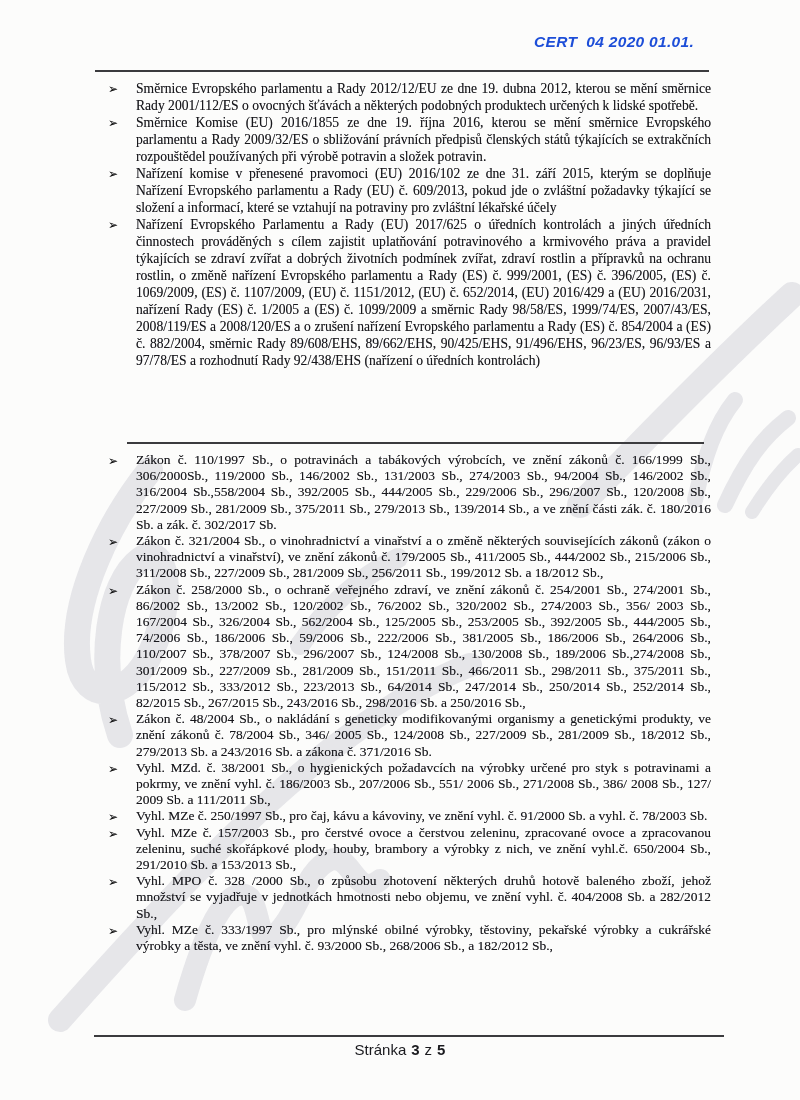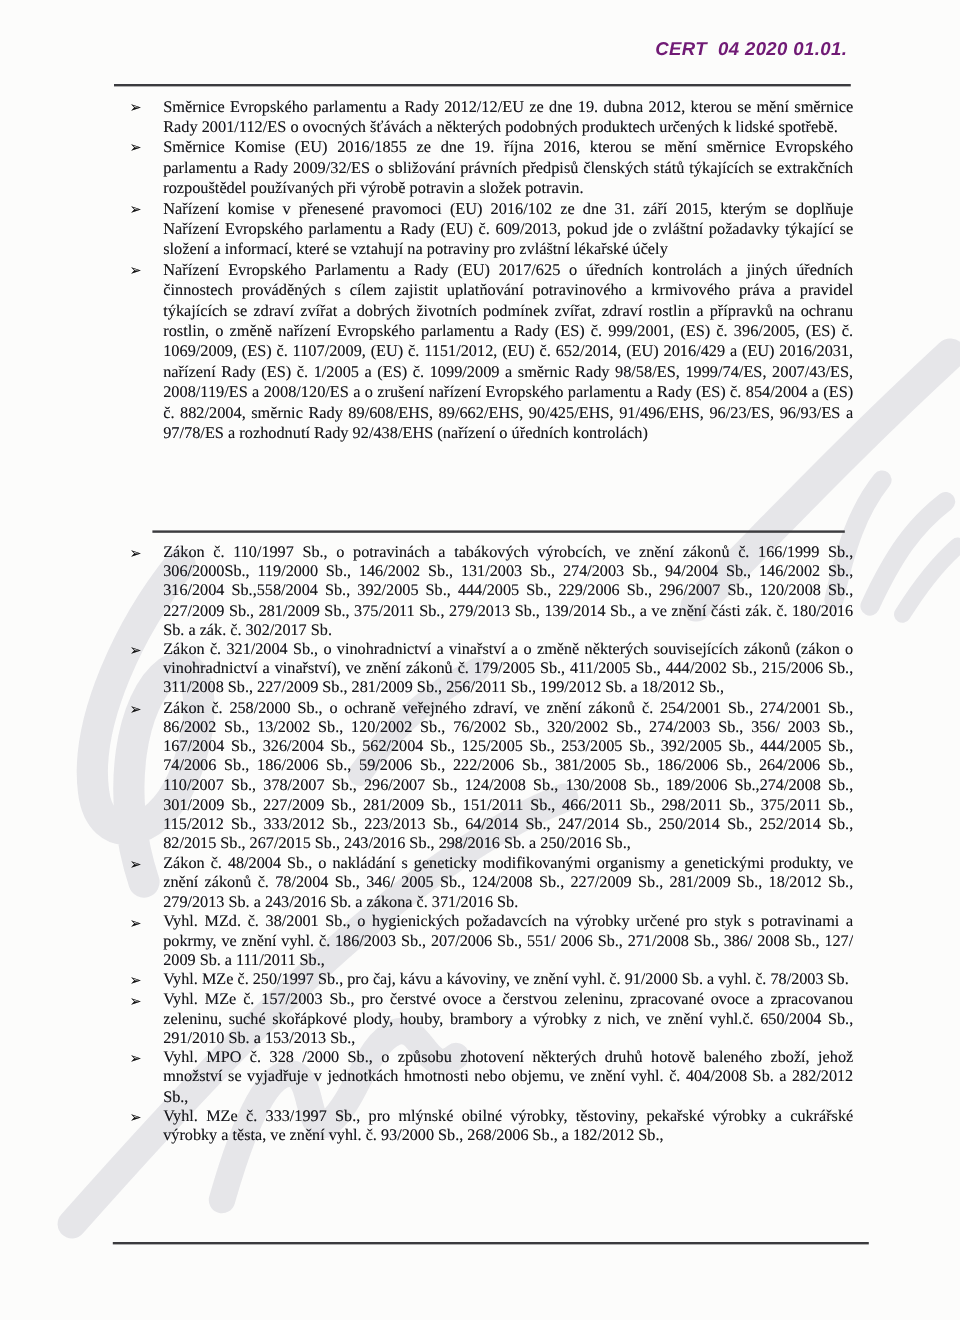--- a/index.html
+++ b/index.html
@@ -7,24 +7,24 @@
     position:relative;
     width:800px;height:1100px;
     margin:0 auto;
     background:#fcfcfb;
     overflow:hidden;
     font-family:"Liberation Serif","DejaVu Serif",serif;
     color:#17171c;
   }
   .watermark{position:absolute;left:0;top:0;z-index:0;}
   .doc-code{
-    position:absolute;top:33px;right:94px;z-index:2;
+    position:absolute;top:33px;right:106px;z-index:2;
     font-family:"Liberation Sans","DejaVu Sans",sans-serif;
     font-style:italic;font-weight:600;font-size:15.5px;
-    letter-spacing:.3px;color:#701a75;white-space:pre;
+    letter-spacing:.3px;color:#1d4ed8;white-space:pre;
   }
   .rule{position:absolute;height:2px;background:#3b3b3e;z-index:2;}
   .rule-top{left:95px;top:70px;width:614px;}
   .rule-mid{left:127px;top:442px;width:577px;}
   .rule-foot{left:94px;top:1035px;width:630px;}
   .law-list{
     position:absolute;left:109px;width:602px;z-index:1;
     text-align:justify;
     text-shadow:0 0 .5px rgba(20,20,25,.45);
   }
@@ -80,14 +80,20 @@
       <div class="law-item"><span class="bullet">➢</span><span><b>Zákon č. 321/2004 Sb., o vinohradnictví a vinařství</b><span> a o změně některých souvisejících zákonů (zákon o vinohradnictví a vinařství), ve znění zákonů č. 179/2005 Sb., 411/2005 Sb., 444/2002 Sb., 215/2006 Sb., 311/2008 Sb., 227/2009 Sb., 281/2009 Sb., 256/2011 Sb., 199/2012 Sb. a 18/2012 Sb.,</span></span></div>
       <div class="law-item"><span class="bullet">➢</span><span><b>Zákon č. 258/2000 Sb., o ochraně veřejného zdraví</b><span>, ve znění zákonů č. 254/2001 Sb., 274/2001 Sb., 86/2002 Sb., 13/2002 Sb., 120/2002 Sb., 76/2002 Sb., 320/2002 Sb., 274/2003 Sb., 356/ 2003 Sb., 167/2004 Sb., 326/2004 Sb., 562/2004 Sb., 125/2005 Sb., 253/2005 Sb., 392/2005 Sb., 444/2005 Sb., 74/2006 Sb., 186/2006 Sb., 59/2006 Sb., 222/2006 Sb., 381/2005 Sb., 186/2006 Sb., 264/2006 Sb., 110/2007 Sb., 378/2007 Sb., 296/2007 Sb., 124/2008 Sb., 130/2008 Sb., 189/2006 Sb.,274/2008 Sb., 301/2009 Sb., 227/2009 Sb., 281/2009 Sb., 151/2011 Sb., 466/2011 Sb., 298/2011 Sb., 375/2011 Sb., 115/2012 Sb., 333/2012 Sb., 223/2013 Sb., 64/2014 Sb., 247/2014 Sb., 250/2014 Sb., 252/2014 Sb., 82/2015 Sb., 267/2015 Sb., 243/2016 Sb., 298/2016 Sb. a 250/2016 Sb.,</span></span></div>
       <div class="law-item"><span class="bullet">➢</span><span><b>Zákon č. 48/2004 Sb., o nakládání s geneticky modifikovanými organismy a genetickými produkty,</b><span> ve znění zákonů č. 78/2004 Sb., 346/ 2005 Sb., 124/2008 Sb., 227/2009 Sb., 281/2009 Sb., 18/2012 Sb., 279/2013 Sb. a 243/2016 Sb. </span><b>a zákona č. 371/2016 Sb.</b></span></div>
       <div class="law-item"><span class="bullet">➢</span><span><b>Vyhl. MZd. č. 38/2001 Sb., o hygienických požadavcích na výrobky určené pro styk s potravinami a pokrmy</b><span>, ve znění vyhl. č. 186/2003 Sb., 207/2006 Sb., 551/ 2006 Sb., 271/2008 Sb., 386/ 2008 Sb., 127/ 2009 Sb. a 111/2011 Sb.,</span></span></div>
       <div class="law-item"><span class="bullet">➢</span><span><b>Vyhl. MZe č. 250/1997 Sb., pro čaj, kávu a kávoviny</b><span>, ve znění vyhl. č. 91/2000 Sb. a vyhl. č. 78/2003 Sb.</span></span></div>
       <div class="law-item"><span class="bullet">➢</span><span><b>Vyhl. MZe č. 157/2003 Sb., pro čerstvé ovoce a čerstvou zeleninu, zpracované ovoce a zpracovanou zeleninu, suché skořápkové plody, houby, brambory a výrobky z nich</b><span>, ve znění vyhl.č. 650/2004 Sb., 291/2010 Sb. a 153/2013 Sb.,</span></span></div>
       <div class="law-item"><span class="bullet">➢</span><span><b>Vyhl. MPO č. 328 /2000 Sb., o způsobu zhotovení některých druhů hotově baleného zboží, jehož množství se vyjadřuje v jednotkách hmotnosti nebo objemu</b><span>, ve znění vyhl. č. 404/2008 Sb. a 282/2012 Sb.,</span></span></div>
       <div class="law-item"><span class="bullet">➢</span><span><b>Vyhl. MZe č. 333/1997 Sb., pro mlýnské obilné výrobky, těstoviny, pekařské výrobky a cukrářské výrobky a těsta</b><span>, ve znění vyhl. č. 93/2000 Sb., 268/2006 Sb., a 182/2012 Sb.,</span></span></div>
     </div>
 
+  <div class="footer">
+    <span>Stránka</span>
+    <span class="bold">3</span>
+    <span>z</span>
+    <span class="bold">5</span>
+  </div>
 
 </div>
 
 </body></html>

